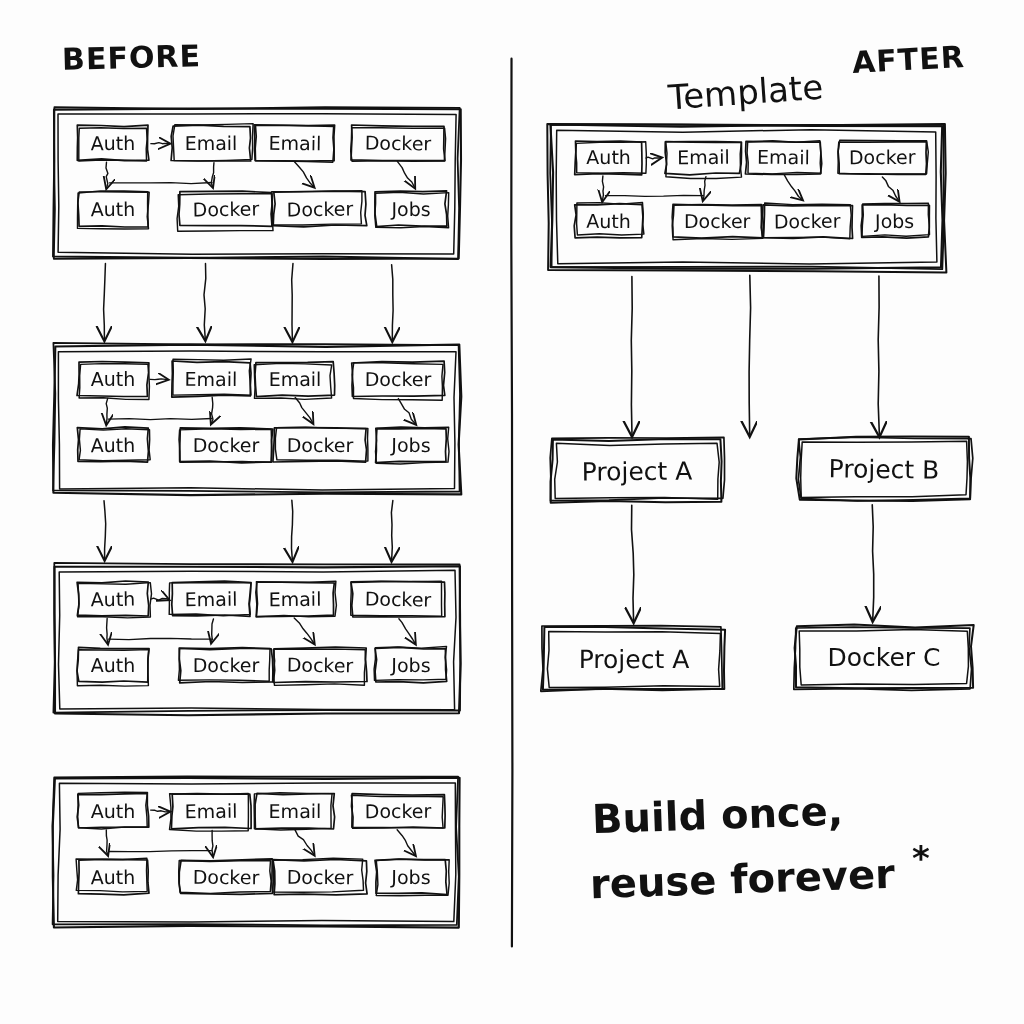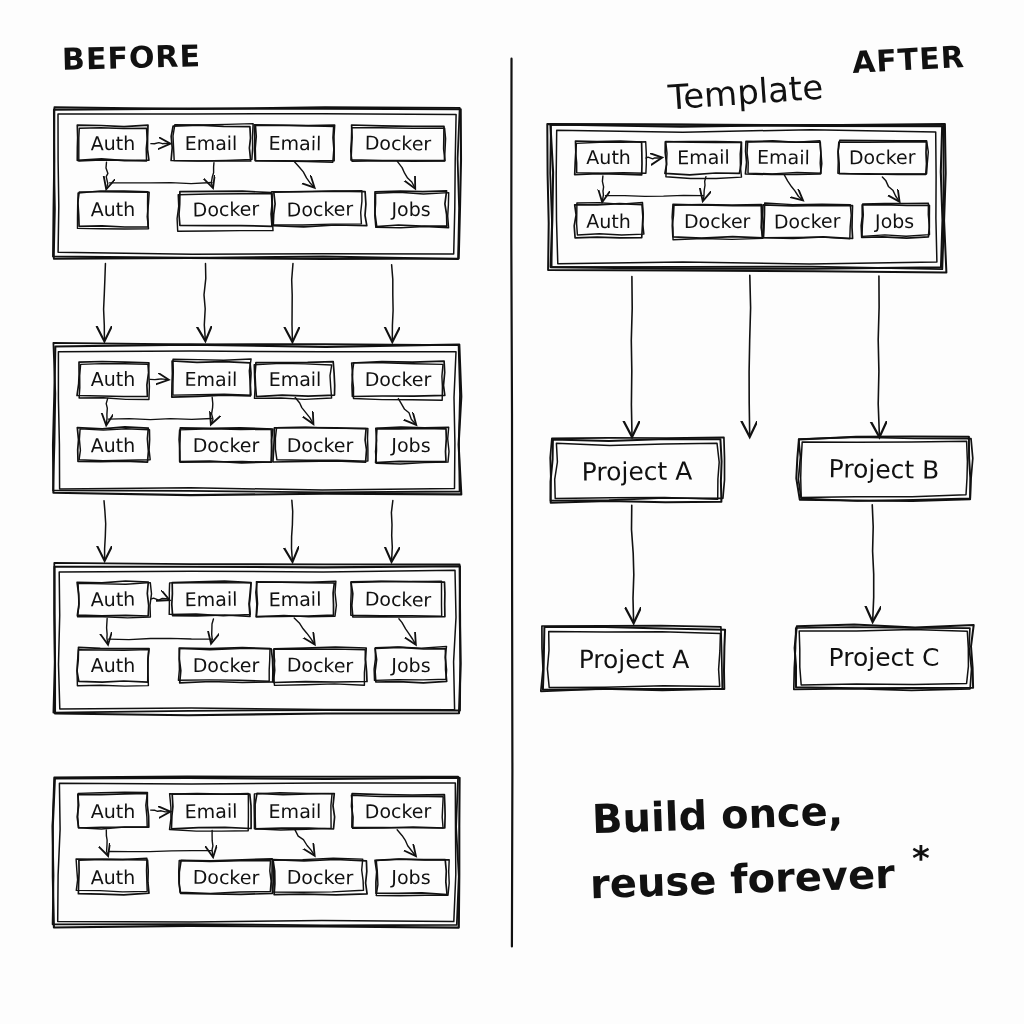--- a/index.html
+++ b/index.html
@@ -282,15 +282,15 @@
       <div class="lbl node-label" style="left: 665.52px; top: 141.36px; width: 74.88px; height: 32.64px; transform: rotate(-0.49deg);">Email</div>
       <div class="lbl node-label" style="left: 746.16px; top: 141.36px; width: 74.88px; height: 32.64px; transform: rotate(0.5deg);">Email</div>
       <div class="lbl node-label" style="left: 838.32px; top: 141.36px; width: 88.32px; height: 32.64px; transform: rotate(-0.38deg);">Docker</div>
       <div class="lbl node-label" style="left: 575.28px; top: 204.72px; width: 67.2px; height: 32.64px; transform: rotate(0.61deg);">Auth</div>
       <div class="lbl node-label" style="left: 673.2px; top: 204.72px; width: 88.32px; height: 32.64px; transform: rotate(-0.12deg);">Docker</div>
       <div class="lbl node-label" style="left: 763.44px; top: 204.72px; width: 88.32px; height: 32.64px; transform: rotate(-0.8deg);">Docker</div>
       <div class="lbl node-label" style="left: 861.36px; top: 204.72px; width: 67.2px; height: 32.64px; transform: rotate(-0.5deg);">Jobs</div>
       <div class="lbl proj-label" style="left: 552px; top: 440px; width: 170px; height: 62px; transform: rotate(-0.53deg);">Project A</div>
       <div class="lbl proj-label" style="left: 798px; top: 438px; width: 172px; height: 62px; transform: rotate(0.74deg);">Project B</div>
       <div class="lbl proj-label" style="left: 544px; top: 628px; width: 180px; height: 62px; transform: rotate(0.09deg);">Project A</div>
-      <div class="lbl proj-label" style="left: 796px; top: 626px; width: 176px; height: 62px; transform: rotate(0.01deg);">Project C</div>
+      <div class="lbl proj-label" style="left: 796px; top: 626px; width: 176px; height: 62px; transform: rotate(0.01deg);">Docker C</div>
     </div>
 </div>
 
 </body></html>

